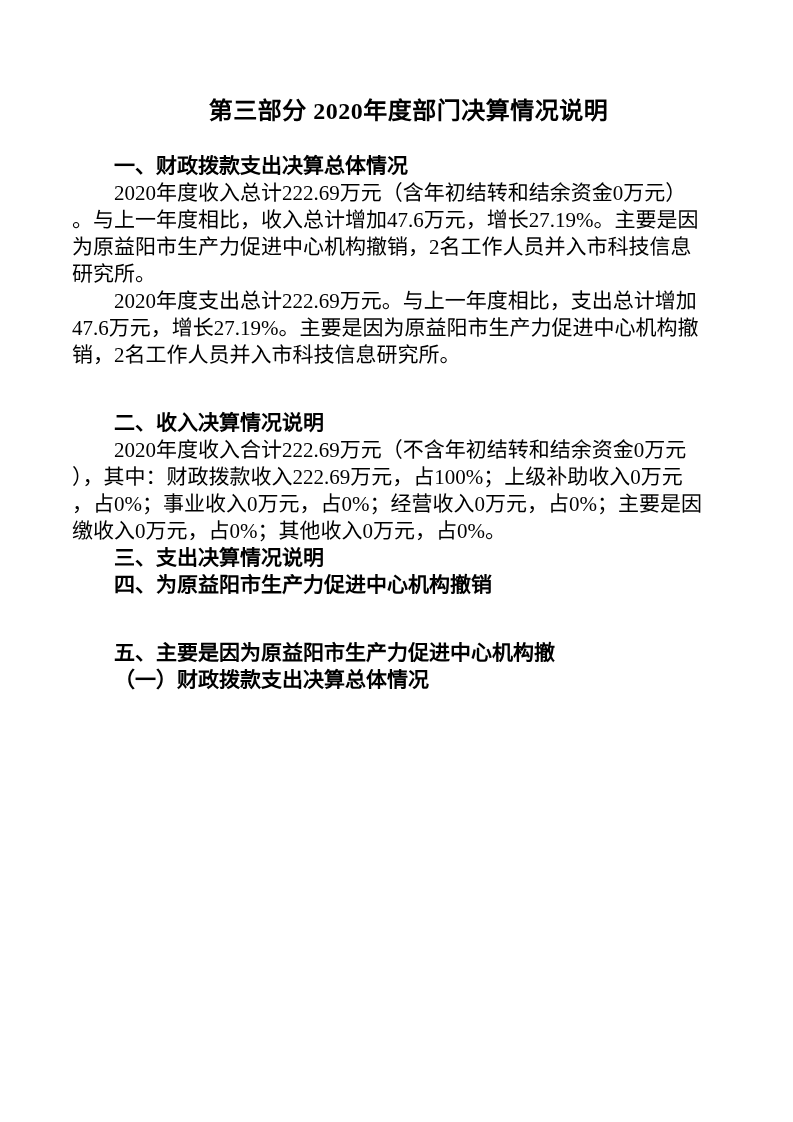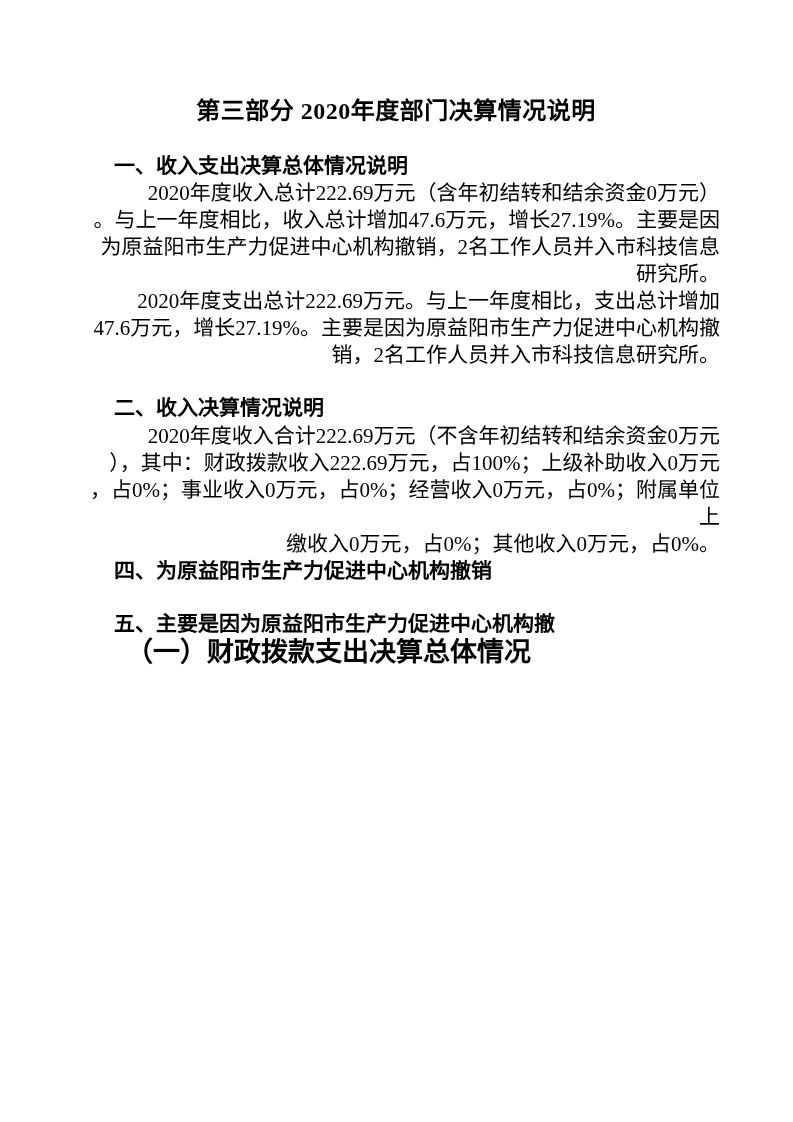--- a/index.html
+++ b/index.html
@@ -9,88 +9,87 @@
   }
   .page {
     position: relative;
     width: 793px;
     height: 1122px;
     margin: 0 auto;
     background: #ffffff;
     color: #000000;
     font-family: "Liberation Serif", "DejaVu Serif", serif;
     box-sizing: border-box;
-    padding: 95px 73px 0 72px;
+    padding: 95px 48px 0 72px;
     overflow: hidden;
   }
   .doc-title {
     margin: 0 0 26px 0;
     font-size: 24px;
     font-weight: bold;
     line-height: 32px;
     text-align: center;
     letter-spacing: 0.5px;
   }
   .sec-heading {
     margin: 0;
     font-size: 21px;
     font-weight: bold;
     line-height: 27px;
     text-indent: 2em;
     white-space: pre-line;
   }
   .sub-heading {
     margin: 0;
-    font-size: 27px;
+    font-size: 21px;
     font-weight: bold;
     line-height: 27px;
     text-indent: 2em;
     white-space: pre-line;
   }
   .para {
     margin: 0;
     font-size: 21px;
     font-weight: normal;
     line-height: 27px;
     text-indent: 2em;
     white-space: pre-line;
-    text-align: right;
   }
   .gap-before {
-    margin-top: 27px;
-    font-family: Liberation Mono, monospace;
+    margin-top: 41px;
   }
 </style>
 </head>
 <body>
 
 <div class="page">
 
   <h1 class="doc-title">第三部分 2020年度部门决算情况说明</h1>
 
   <section>
-    <h2 class="sec-heading">一、收入支出决算总体情况说明</h2>
+    <h2 class="sec-heading">一、财政拨款支出决算总体情况</h2>
     <p class="para">2020年度收入总计222.69万元（含年初结转和结余资金0万元）
 。与上一年度相比，收入总计增加47.6万元，增长27.19%。主要是因
 为原益阳市生产力促进中心机构撤销，2名工作人员并入市科技信息
 研究所。</p>
     <p class="para">2020年度支出总计222.69万元。与上一年度相比，支出总计增加
 47.6万元，增长27.19%。主要是因为原益阳市生产力促进中心机构撤
 销，2名工作人员并入市科技信息研究所。</p>
   </section>
 
   <section>
     <h2 class="sec-heading gap-before">二、收入决算情况说明</h2>
     <p class="para">2020年度收入合计222.69万元（不含年初结转和结余资金0万元
 ），其中：财政拨款收入222.69万元，占100%；上级补助收入0万元
-，占0%；事业收入0万元，占0%；经营收入0万元，占0%；附属单位上
+，占0%；事业收入0万元，占0%；经营收入0万元，占0%；主要是因
 缴收入0万元，占0%；其他收入0万元，占0%。</p>
   </section>
 
   <section>
+    <h2 class="sec-heading">三、支出决算情况说明</h2>
   </section>
 
   <section>
     <h2 class="sec-heading">四、为原益阳市生产力促进中心机构撤销</h2>
   </section>
 
   <section>
     <h2 class="sec-heading gap-before">五、主要是因为原益阳市生产力促进中心机构撤</h2>
     <h3 class="sub-heading">（一）财政拨款支出决算总体情况</h3>
   </section>

